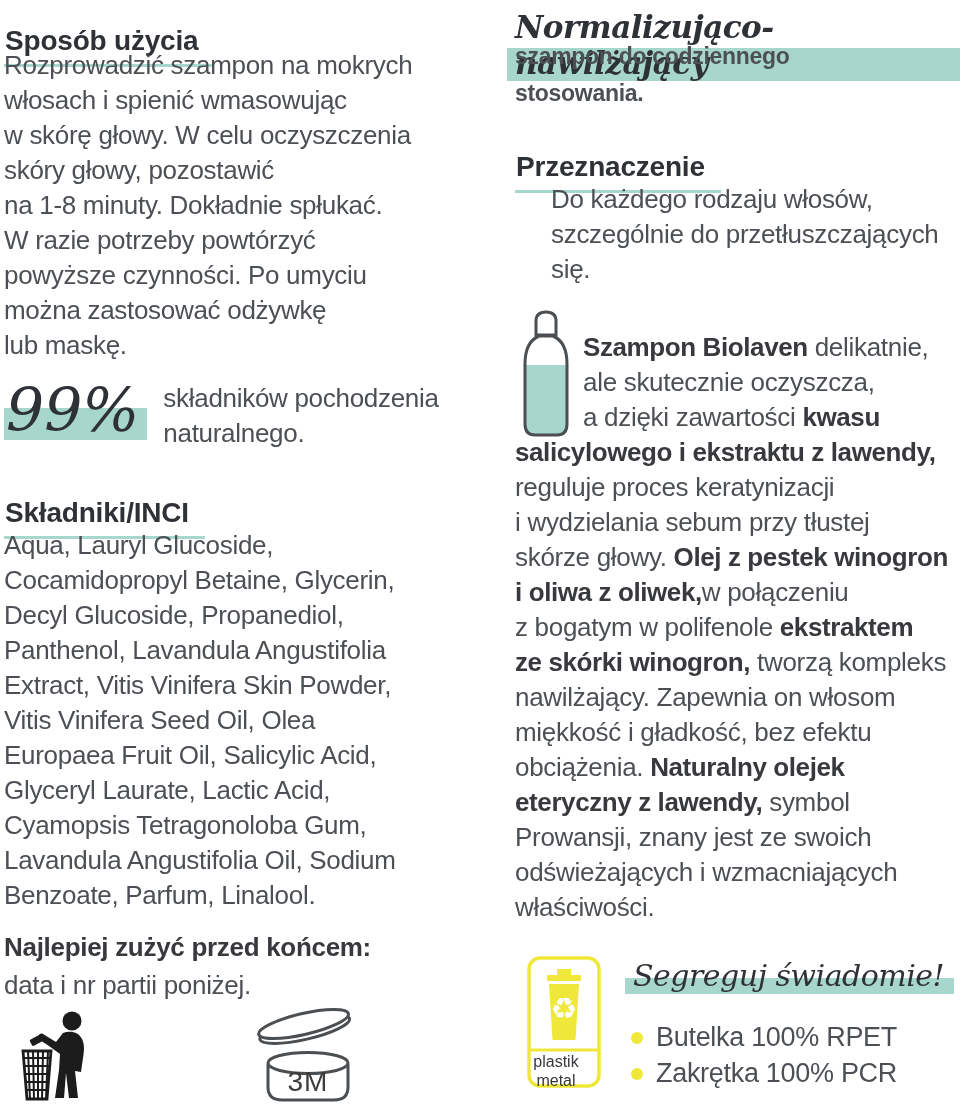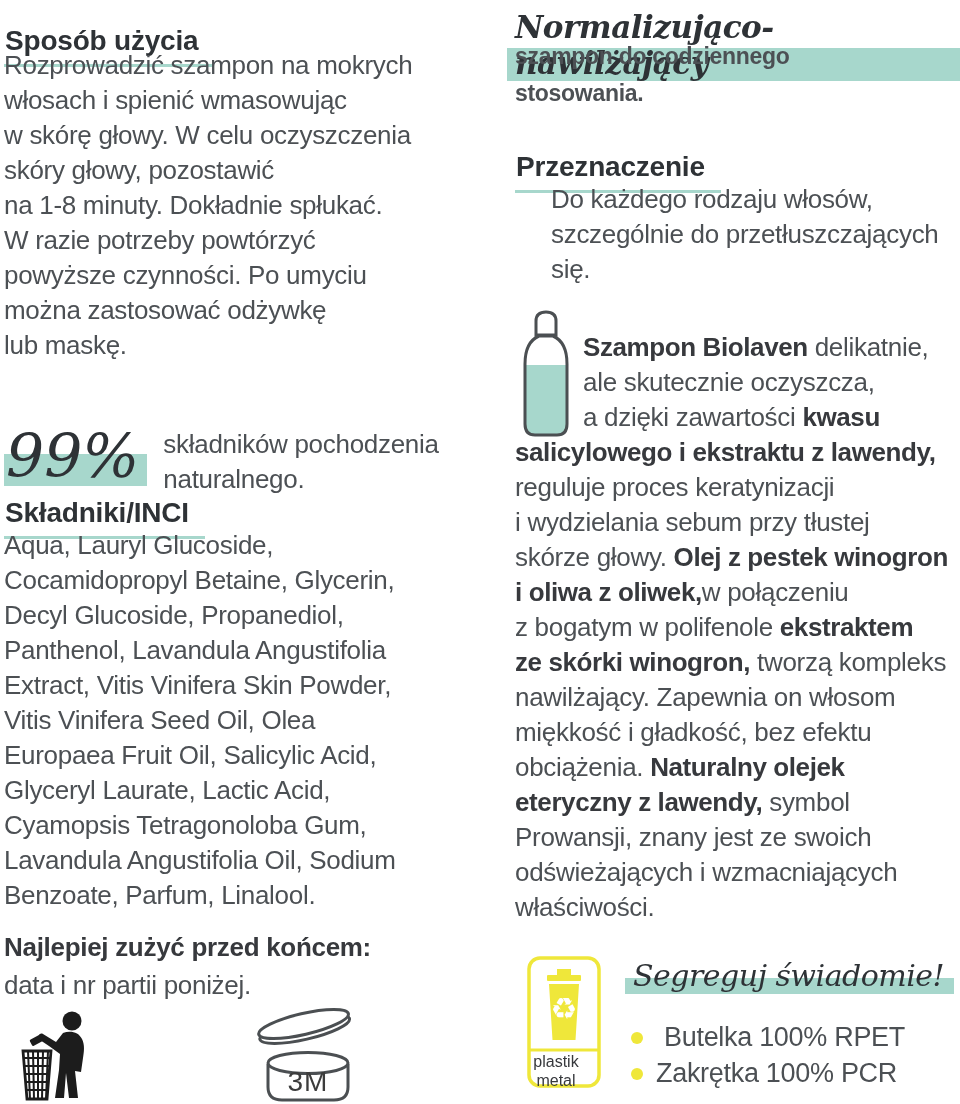--- a/index.html
+++ b/index.html
@@ -12,21 +12,21 @@
   .h-sans{font-size:28px;font-weight:600;color:var(--heading);letter-spacing:-0.2px;
           display:inline-block;border-bottom:3px solid var(--teal);padding:0 16px 7px 1px;}
   .body{font-size:26px;line-height:35px;letter-spacing:-0.3px;color:var(--text);margin:0;}
   .pre{white-space:pre;}
   .b{font-weight:700;color:var(--bold_text);letter-spacing:-0.4px;}
   .serif-i{font-family:"DejaVu Serif",serif;font-style:italic;color:var(--heading);}
   .hl{background:linear-gradient(to bottom,transparent 52%,var(--teal) 52%,var(--teal) 96%,transparent 96%);}
   .pct{font-family:"DejaVu Serif",serif;font-style:italic;font-size:60px;line-height:64px;
        color:var(--heading);padding:0 8px 2px 2px;
        background:linear-gradient(to bottom,transparent 46%,var(--teal) 46%,var(--teal) 94%,transparent 94%);}
-  .natural{display:flex;align-items:flex-start;margin-top:46px;}
+  .natural{display:flex;align-items:flex-start;}
   .natural .body{margin-left:16px;padding-top:3px;}
   .bb1{font-size:26px;font-weight:600;color:var(--bold_text);letter-spacing:-0.3px;}
   .product-title{font-size:31px;letter-spacing:-0.5px;padding:0 10px 3px 8px;margin-left:-8px;}
   .subtitle{font-size:23px;line-height:37px;font-weight:bold;}
   .bottle-wrap{float:left;width:68px;height:105px;}
   .bottle-wrap svg{margin-top:-22px;display:block;}
   .bottom-block{position:absolute;}
   .recycle{position:absolute;width:74px;height:132px;}
   .recycle-glyph{position:absolute;left:0;top:36px;width:74px;text-align:center;
                  font-size:30px;color:#fff;line-height:34px;}
@@ -172,21 +172,21 @@
           <line class="yel-l" stroke-width="3" x1="2" y1="94" x2="72" y2="94"></line>
           <rect class="yel-f" x="30" y="13" width="14" height="6"></rect>
           <rect class="yel-f" x="20" y="19" width="34" height="6" rx="1"></rect>
           <path class="yel-f" d="M22,28 L52,28 L48.5,84 L25.5,84 Z"></path>
         </svg>
         <span class="recycle-glyph">♻</span>
         <span class="recycle-text">plastik
 metal</span>
       </div>
       <div class="abs serif-i hl sorting-title" style="top:10px;left:110px;font-weight:400;">Segreguj świadomie!</div>
-      <div class="bullet" style="top:72px;left:116px;gap:8px;">
+      <div class="bullet" style="top:72px;left:116px;">
         <span class="dot"></span>
         <p class="body">Butelka 100% RPET</p>
       </div>
       <div class="bullet" style="top:108px;left:116px;">
         <span class="dot"></span>
         <p class="body">Zakrętka 100% PCR</p>
       </div>
     </div>
   </div>
 

